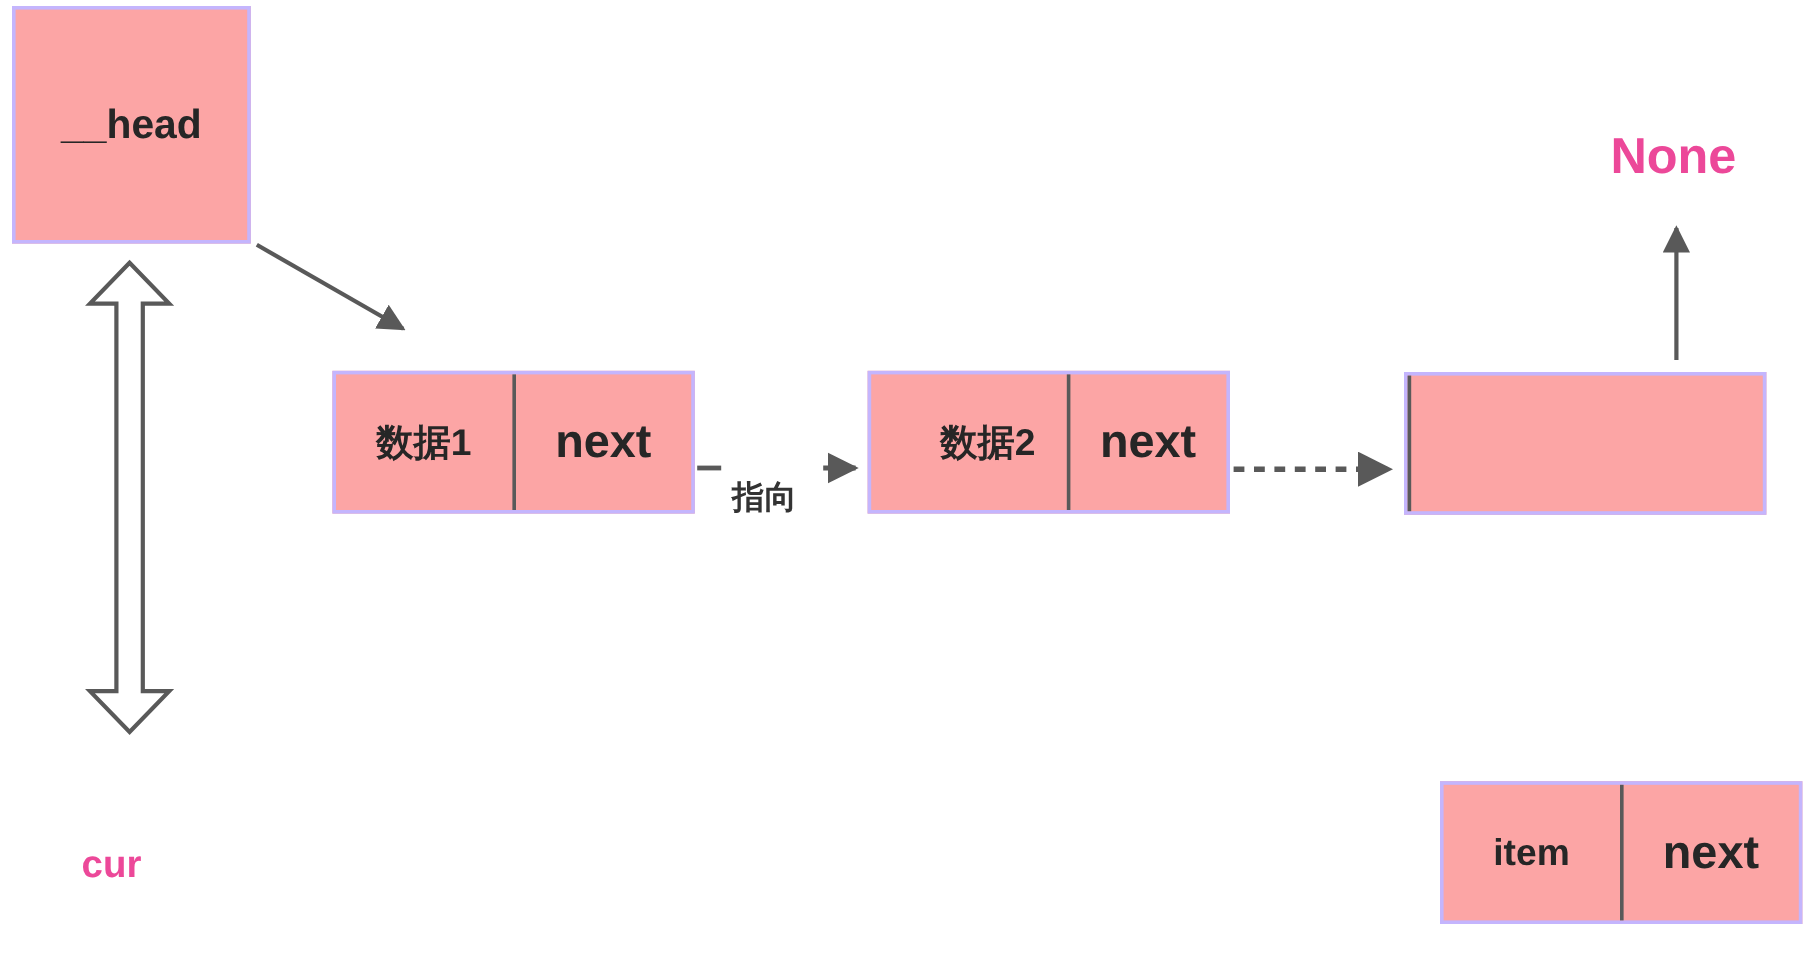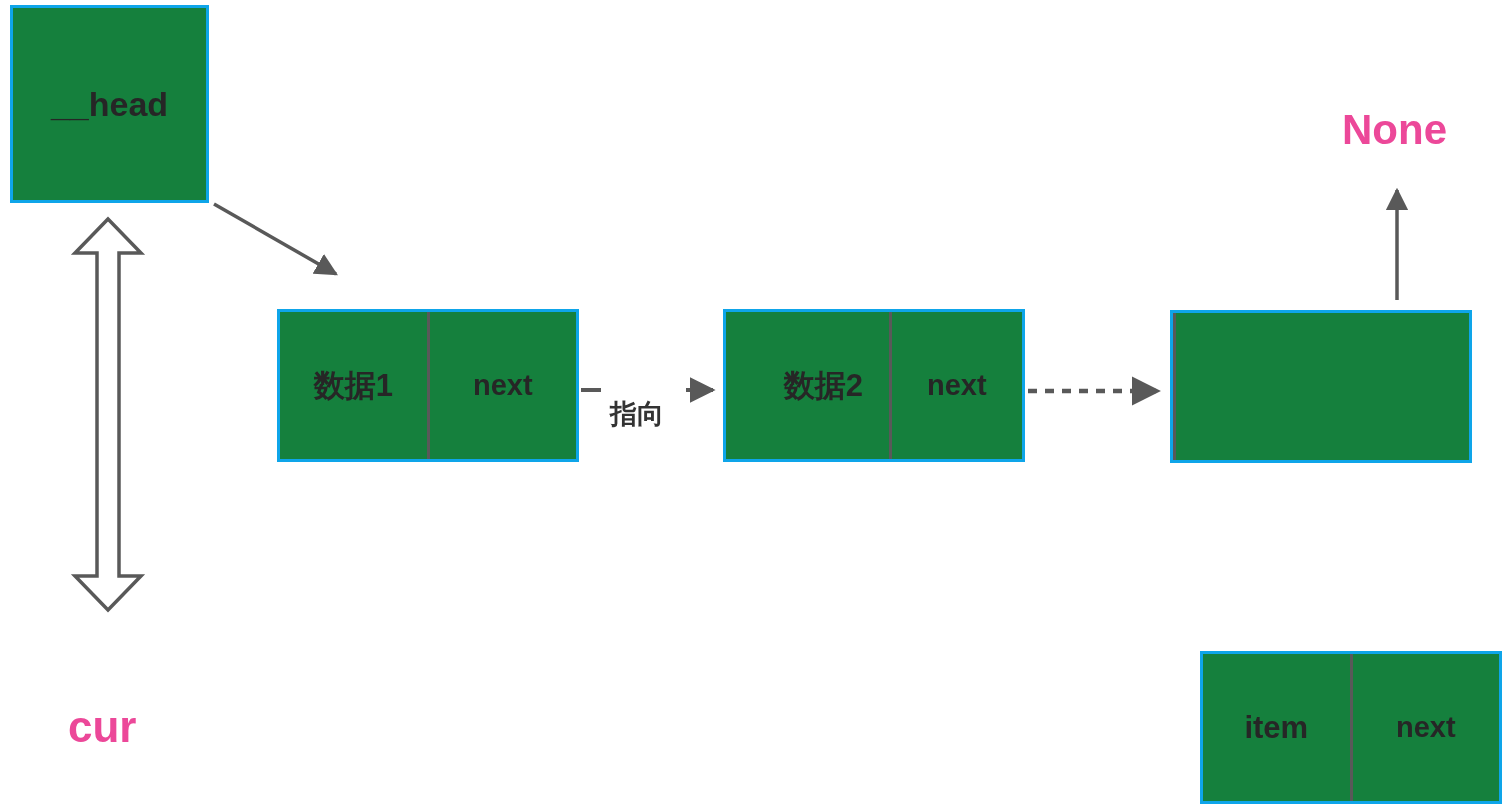--- a/index.html
+++ b/index.html
@@ -17,63 +17,63 @@
   }
   .arrows-layer {
     position: absolute;
     left: 0; top: 0;
     width: 1511px; height: 808px;
     pointer-events: none;
   }
   .box {
     position: absolute;
     box-sizing: border-box;
-    border: 3px solid #0ea5e9;
-    background: #15803d;
+    border: 3px solid #c4b5fd;
+    background: #fca5a5;
   }
   .head-box {
     left: 10px; top: 5px;
     width: 199px; height: 198px;
     display: flex;
     align-items: center;
     justify-content: center;
   }
   .head-box .label {
     font-size: 34px;
     font-weight: bold;
     color: #262626;
   }
   .node {
     display: flex;
-    width: 302px; height: 153px; justify-content: center;
+    width: 302px; height: 119px; justify-content: center;
   }
   .node .cell {
     flex: 1 1 0;
     display: flex;
     align-items: center;
     justify-content: center;
     font-weight: bold;
     color: #262626;
   }
   .node .cell.data-cell { font-size: 31px; }
   .node .cell.next-cell {
-    font-size: 29px;
+    font-size: 39px;
     border-left: 3px solid #595959;
   }
   .node1 { left: 277px; top: 309px; }
   .node2 { left: 723px; top: 309px; padding-left: 32px; }
   .node3 { left: 1170px; top: 310px; }
   .item-node { left: 1200px; top: 651px; }
   .free-label {
     position: absolute;
     font-weight: bold;
     color: #ec4899;
     white-space: nowrap;
   }
-  .cur-label  { left: 68px;  top: 702px; font-size: 44px; }
+  .cur-label  { left: 68px;  top: 702px; font-size: 32px; }
   .none-label { left: 1342px; top: 106px; font-size: 42px; }
   .pointer-label {
     left: 610px; top: 372px;
     font-size: 27px;
     color: #333333;
     margin-top: 24px;
   }
 </style>
 </head>
 <body>

